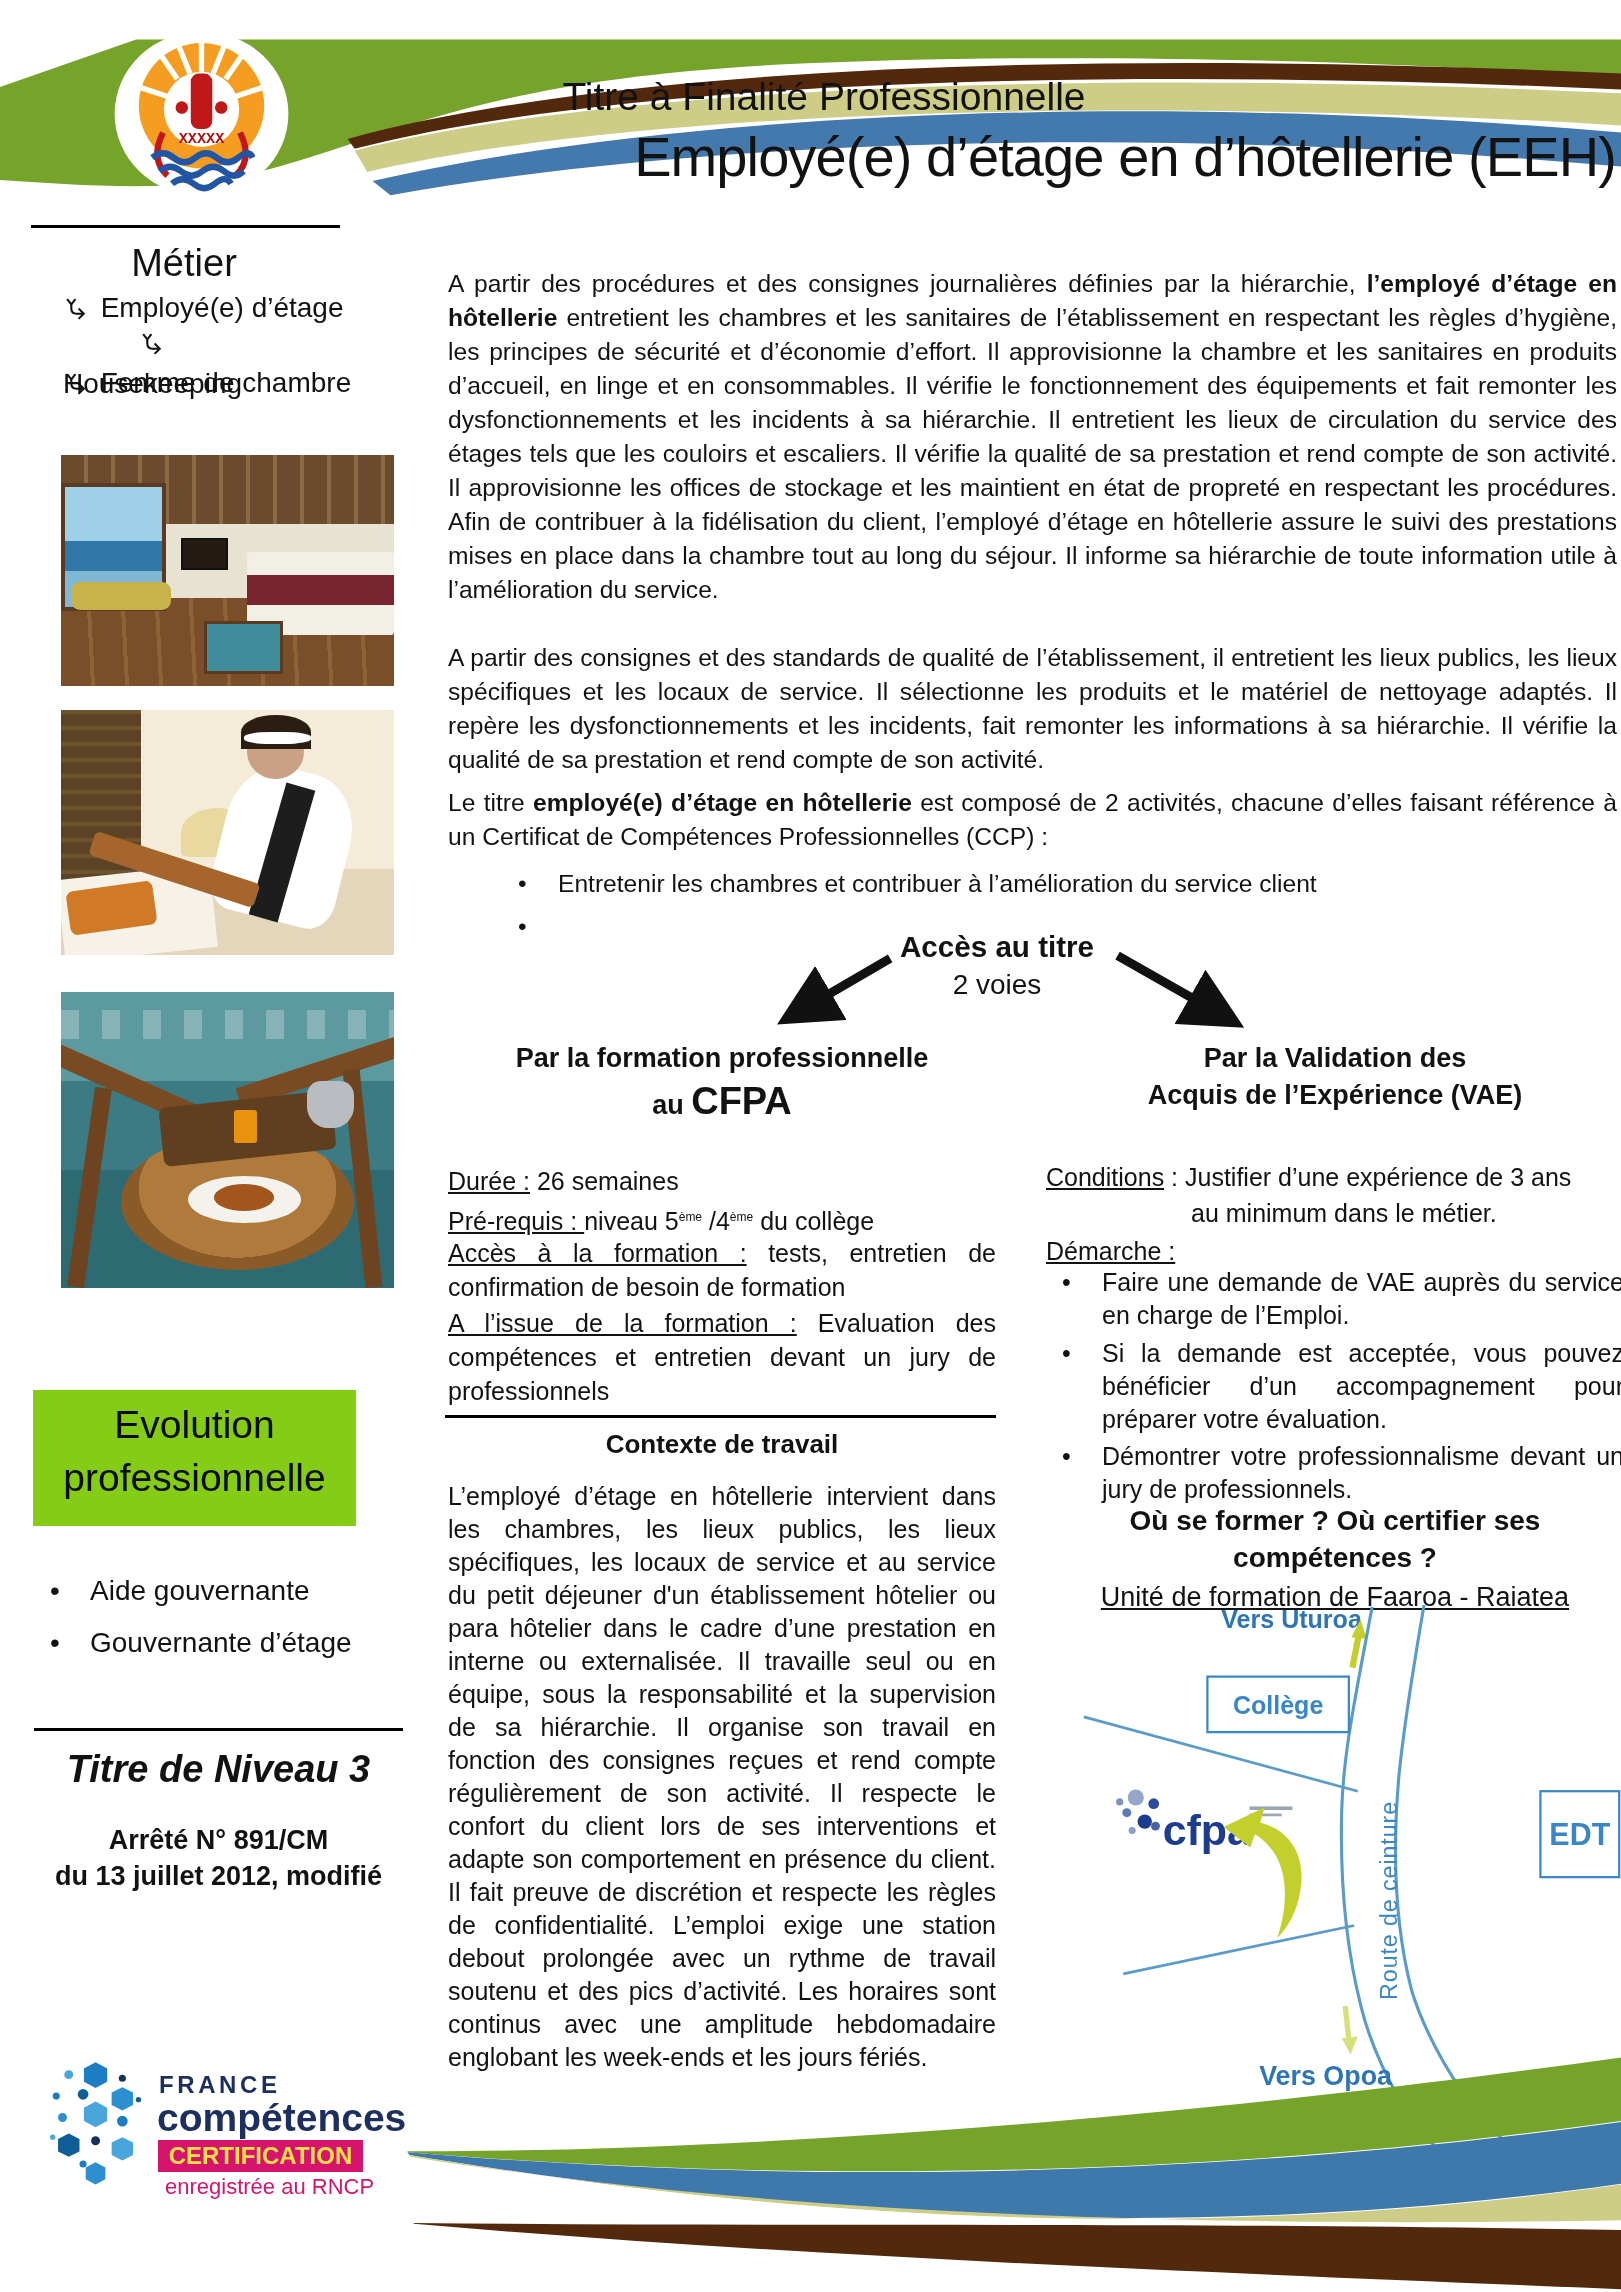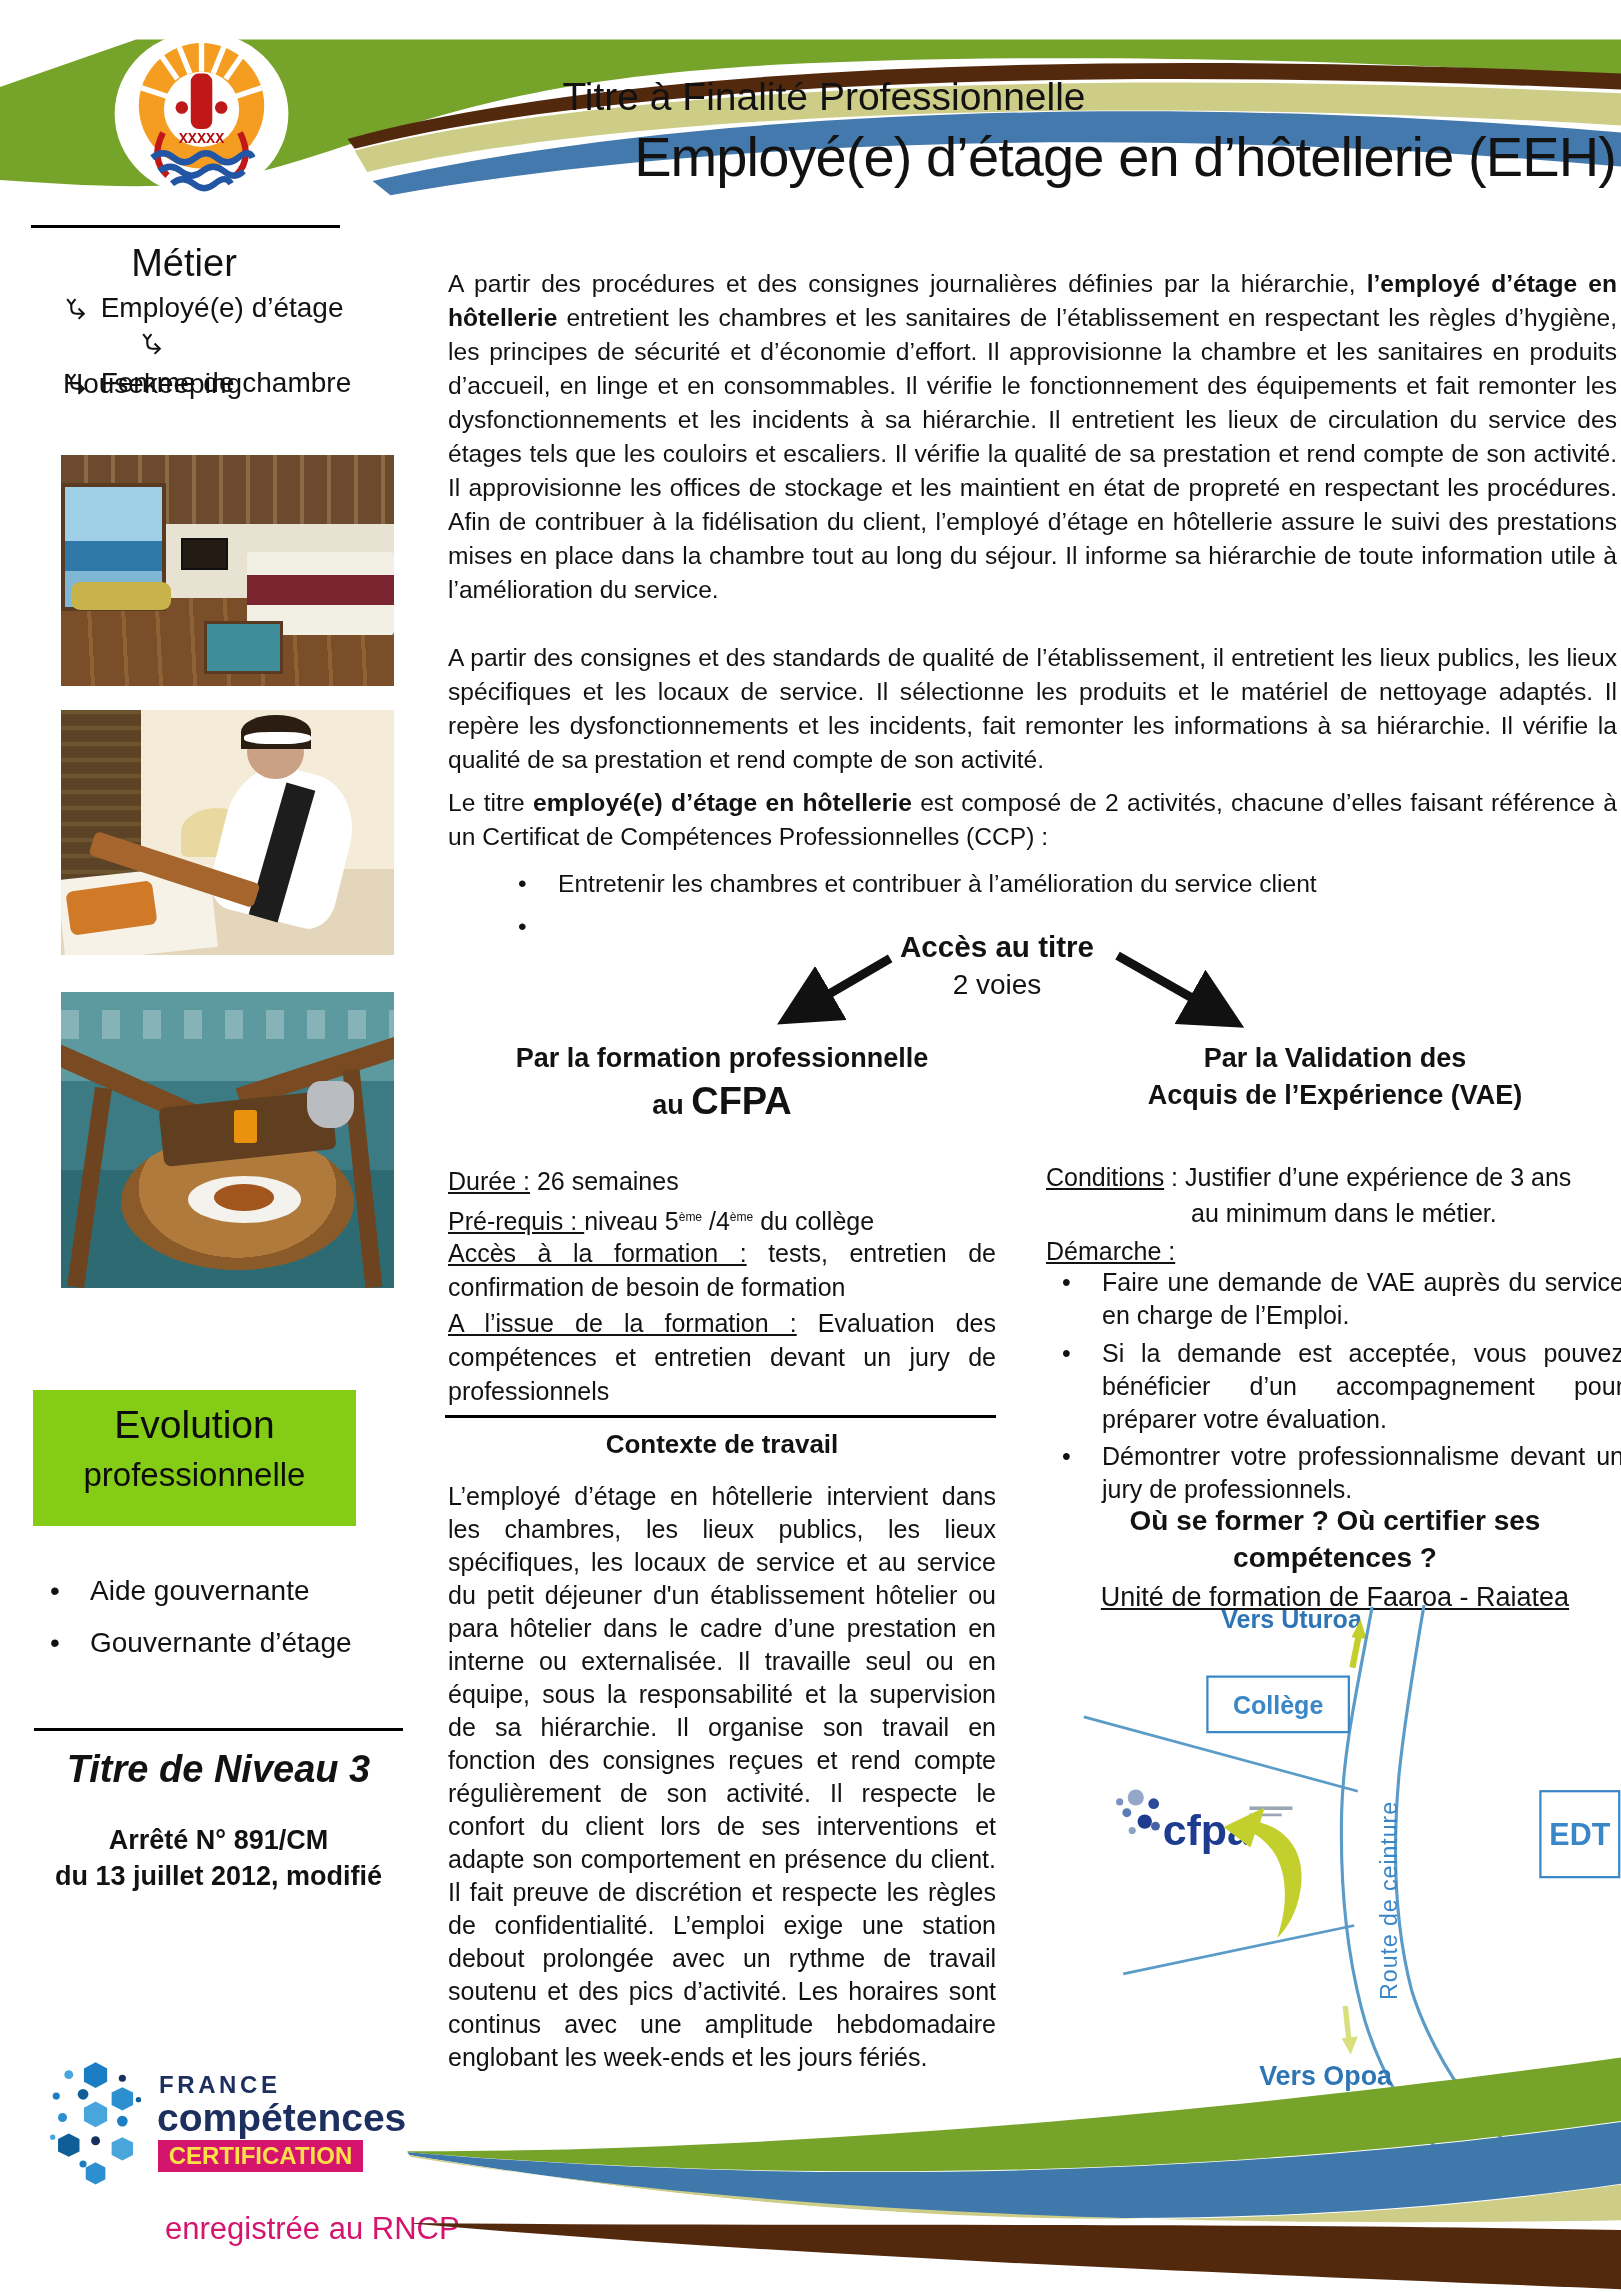--- a/index.html
+++ b/index.html
@@ -231,21 +231,21 @@
 
     <line x1="74" y1="412" x2="332" y2="358" stroke="#5b9bc8" stroke-width="3"></line>
 
     <path d="M322,448 L326,486" stroke="#d8df7d" stroke-width="6" fill="none"></path>
     <polygon points="318,484 336,482 328,502" fill="#d8df7d"></polygon>
     <text x="300" y="536" text-anchor="middle" font-size="30" font-weight="bold" fill="#2e75b6">Vers Opoa</text>
   </svg>
 
   <div class="abs" style="left:33px;top:1390px;width:323px;height:136px;background:#84cc16;">
     <div class="c" style="font-size:39px;margin-top:12.5px;color:#0c0c0c;">Evolution</div>
-    <div class="c" style="font-size:33px;margin-top:9px;color:#0c0c0c;">professionnelle</div>
+    <div class="c" style="font-size:39px;margin-top:9px;color:#0c0c0c;">professionnelle</div>
   </div>
   <ul class="abs dotlist" style="left:34px;top:1574px;width:369px;font-size:28px;line-height:34px;">
     <li style="margin-bottom:18px;"><span class="dot">•</span><span>Aide gouvernante</span></li>
     <li><span class="dot">•</span><span>Gouvernante d’étage</span></li>
   </ul>
 
   <div class="abs blackline" style="left:34px;top:1728px;width:369px;"></div>
   <div class="abs b i c" style="left:34px;top:1748px;width:369px;font-size:38px;">Titre de Niveau 3</div>
   <div class="abs b c" style="left:34px;top:1825px;width:369px;font-size:27px;">Arrêté N° 891/CM</div>
   <div class="abs b c" style="left:34px;top:1861px;width:369px;font-size:27px;">du 13 juillet 2012, modifié</div>
@@ -268,21 +268,21 @@
       <polygon points="62,120 73,126 73,139 62,145 51,139 51,126" fill="#2b8fd0"></polygon>
       <circle cx="14" cy="92" r="3" fill="#49a6dc"></circle>
       <circle cx="110" cy="50" r="3" fill="#0f5e97"></circle>
     </g>
   </svg>
   <div class="abs b" style="left:159px;top:2071px;font-size:24px;letter-spacing:3.6px;color:#1c2f5e;">FRANCE</div>
   <div class="abs b" style="left:157px;top:2096px;font-size:39px;color:#1c2f5e;">compétences</div>
   <div class="abs" style="left:158px;top:2140px;background:#d5146e;padding:1.8px 10.7px;">
     <span class="b" style="color:#fde047;font-size:24px;">CERTIFICATION</span>
   </div>
-  <div class="abs" style="left:165px;top:2174px;font-size:31px;color:#d5146e;margin-top:37px;">enregistrée au RNCP</div>
+  <div class="abs" style="left:165px;top:2174px;font-size:22px;color:#d5146e;">enregistrée au RNCP</div>
 
   <svg class="abs" style="left:0;top:2015px;" width="1622" height="278" viewBox="0 0 1811 310">
     <path d="M455,152 C760,153 1250,126 1811,47 L1811,118 C1250,196 760,178 455,153 Z" fill="#76a32a"></path>
     <path d="M455,153 C760,179 1250,197 1811,119 L1811,188 C1250,268 760,206 457,156 Z" fill="#3f78ab"></path>
     <path d="M457,156 C760,207 1250,269 1811,189 L1811,229 C1400,236 900,229 458,158 Z" fill="#cdcd87"></path>
     <path d="M462,232 C900,237 1300,230 1811,240 L1811,306 C1300,285 900,270 462,233 Z" fill="#53290e"></path>
   </svg>
 
 </div>
 

